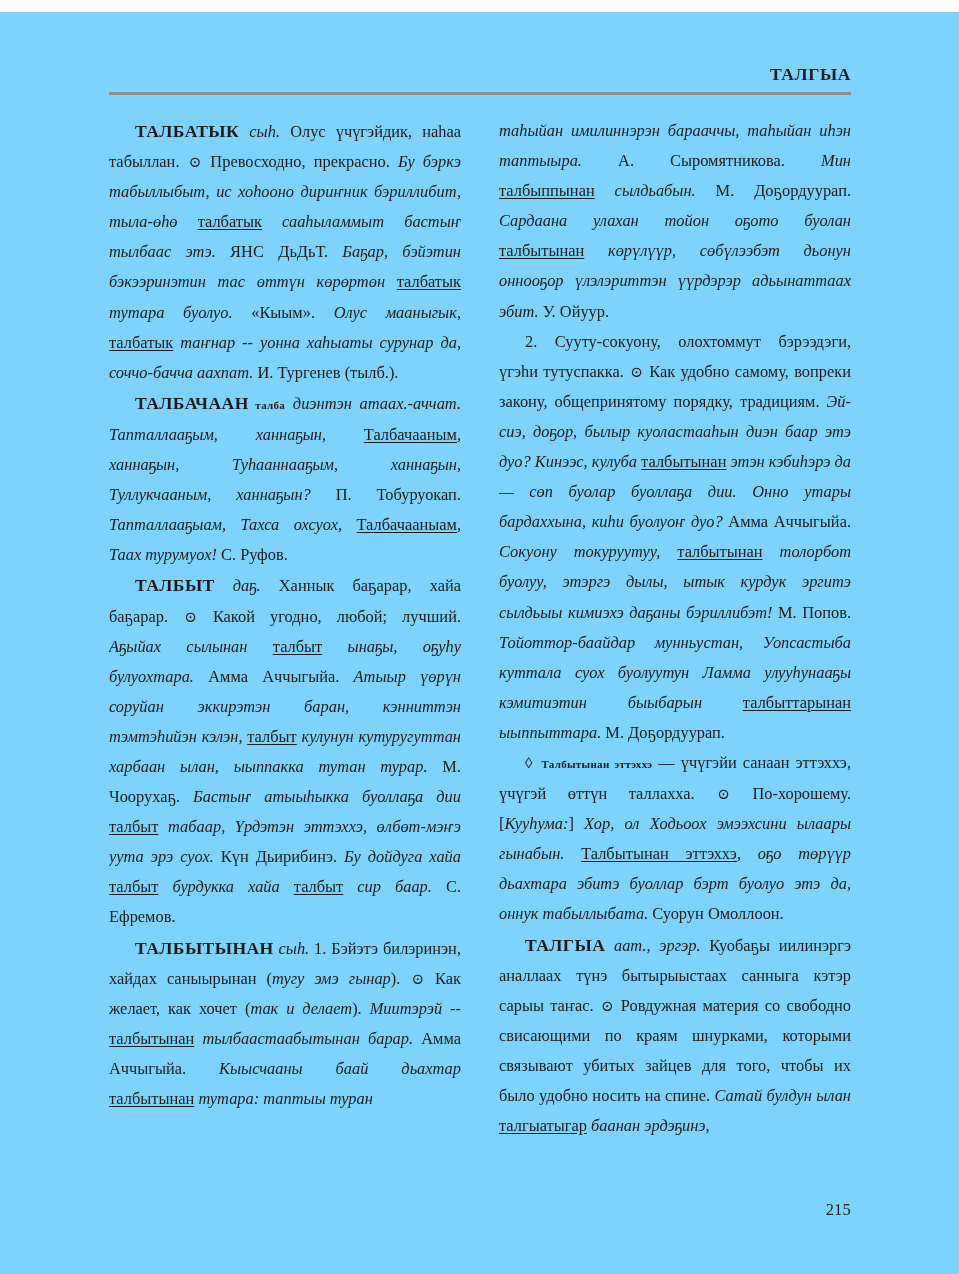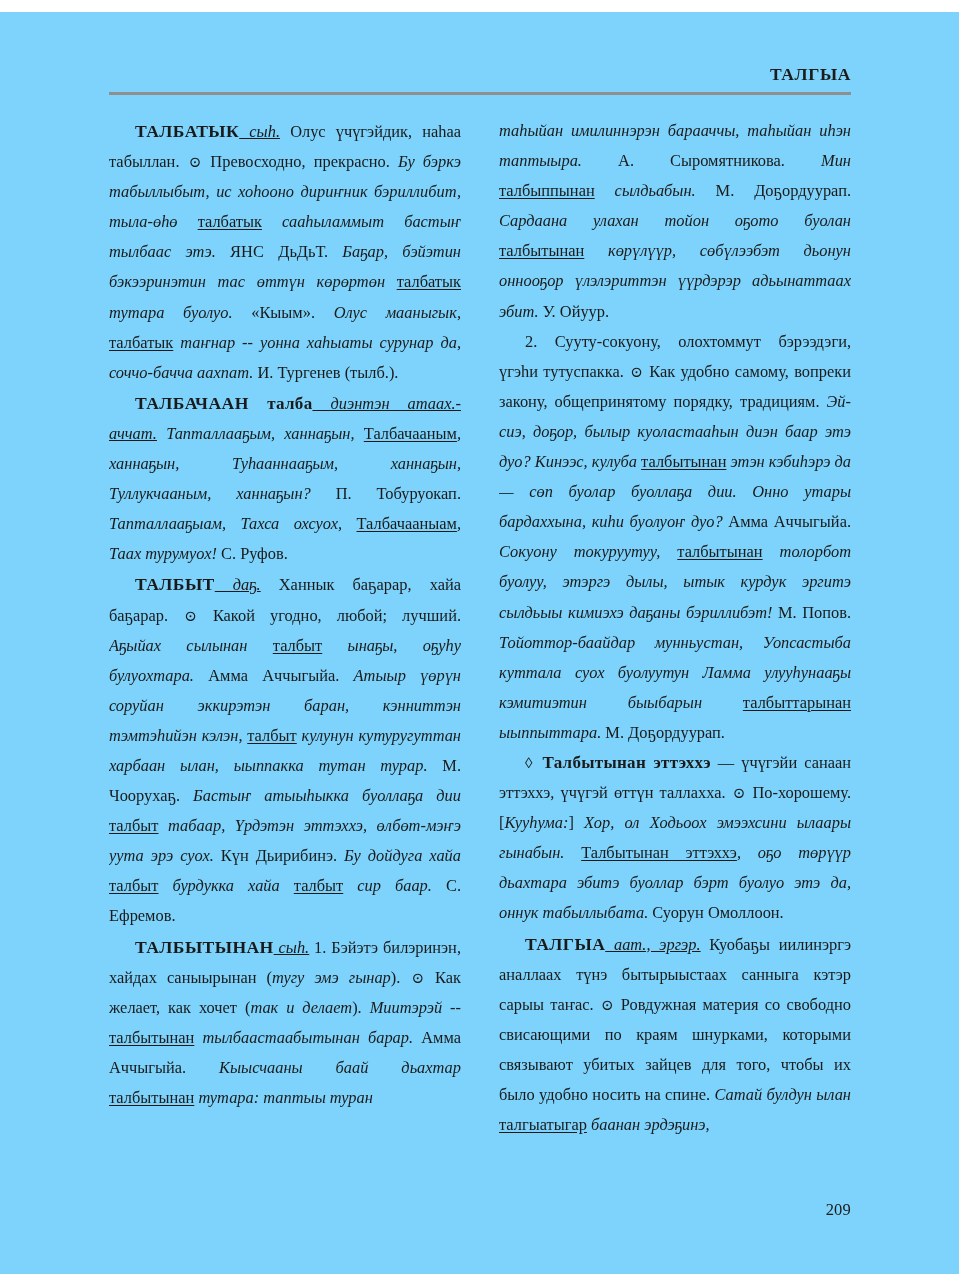--- a/index.html
+++ b/index.html
@@ -80,26 +80,25 @@
   
   .hw {            
     font-weight: bold;
     font-style: normal;
     font-size: 17.6px;
     letter-spacing: 0.4px;
   }
   .hw-sub {        
     font-weight: bold;
     font-style: normal;
-    font-size: 17px;
+    font-size: 11px;
     letter-spacing: 0.3px;
   }
   .gram {          
     font-style: italic;
-    text-decoration: underline;
   }
   .yak {           
     font-style: italic;
   }
   .rus {           
     font-style: normal;
   }
   .src {           
     font-style: normal;
   }
@@ -150,15 +149,15 @@
         <p class="para indent"><span class="hw">ТАЛБЫТЫНАН</span><span class="gram"> сыһ.</span><span class="sense-no"> 1.</span><span class="rus"> Бэйэтэ билэринэн, хайдах саныырынан (</span><span class="yak">тугу эмэ гынар</span><span class="rus">).</span> <span class="bullet">⊙</span> <span class="rus"> Как желает, как хочет (</span><span class="yak">так и делает</span><span class="rus">).</span><span class="yak"> Миитэрэй -- </span><span class="kw">талбытынан</span><span class="yak"> тылбаастаабытынан барар.</span><span class="src"> Амма Аччыгыйа.</span><span class="yak"> Кыысчааны баай дьахтар </span><span class="kw">талбытынан</span><span class="yak"> тутара: таптыы туран</span></p>
       </div>
     <div class="col" id="col-right">
         <p class="para cont"><span class="yak">таһыйан имилиннэрэн барааччы, таһыйан иһэн таптыыра.</span><span class="src"> А. Сыромятникова.</span><span class="yak"> Мин </span><span class="kw">талбыппынан</span><span class="yak"> сылдьабын.</span><span class="src"> М. Доҕордуурап.</span><span class="yak"> Сардаана улахан тойон оҕото буолан </span><span class="kw">талбытынан</span><span class="yak"> көрүлүүр, сөбүлээбэт дьонун оннооҕор үлэлэриттэн үүрдэрэр адьынаттаах эбит.</span><span class="src"> У. Ойуур.</span></p>
         <p class="para indent"><span class="sense-no">2.</span><span class="rus"> Сууту-сокуону, олохтоммут бэрээдэги, үгэһи тутуспакка.</span> <span class="bullet">⊙</span> <span class="rus"> Как удобно самому, вопреки закону, общепринятому порядку, традициям.</span><span class="yak"> Эй-сиэ, доҕор, былыр куоластааһын диэн баар этэ дуо? Кинээс, кулуба </span><span class="kw">талбытынан</span><span class="yak"> этэн кэбиһэрэ да — сөп буолар буоллаҕа дии. Онно утары бардаххына, киһи буолуоҥ дуо?</span><span class="src"> Амма Аччыгыйа.</span><span class="yak"> Сокуону токуруутуу, </span><span class="kw">талбытынан</span><span class="yak"> толорбот буолуу, этэргэ дылы, ытык курдук эргитэ сылдьыы кимиэхэ даҕаны бэриллибэт!</span><span class="src"> М. Попов.</span><span class="yak"> Тойоттор-баайдар мунньустан, Уопсастыба куттала суох буолуутун Ламма улууһунааҕы кэмитиэтин быыбарын </span><span class="kw">талбыттарынан</span><span class="yak"> ыыппыттара.</span><span class="src"> М. Доҕордуурап.</span></p>
         <p class="para indent"> <span class="lozenge">◊</span> <span class="hw-sub">Талбытынан эттэххэ</span><span class="rus"> — үчүгэйи санаан эттэххэ, үчүгэй өттүн таллахха.</span> <span class="bullet">⊙</span> <span class="rus"> По-хорошему. [</span><span class="yak">Кууһума:</span><span class="rus">] </span><span class="yak">Хор, ол Ходьоох эмээхсини ылаары гынабын. </span><span class="kw">Талбытынан эттэххэ</span><span class="yak">, оҕо төрүүр дьахтара эбитэ буоллар бэрт буолуо этэ да, оннук табыллыбата.</span><span class="src"> Суорун Омоллоон.</span></p>
         <p class="para indent"><span class="hw">ТАЛГЫА</span><span class="gram"> аат., эргэр.</span><span class="rus"> Куобаҕы иилинэргэ аналлаах түнэ бытырыыстаах санныга кэтэр сарыы таҥас.</span> <span class="bullet">⊙</span> <span class="rus"> Ровдужная материя со свободно свисающими по краям шнурками, которыми связывают убитых зайцев для того, чтобы их было удобно носить на спине.</span><span class="yak"> Сатай булдун ылан </span><span class="kw">талгыатыгар</span><span class="yak"> баанан эрдэҕинэ,</span></p>
       </div>
   </div>
 
-  <div class="folio">209</div>
+  <div class="folio">215</div>
 
 </div>
 
 </body></html>

